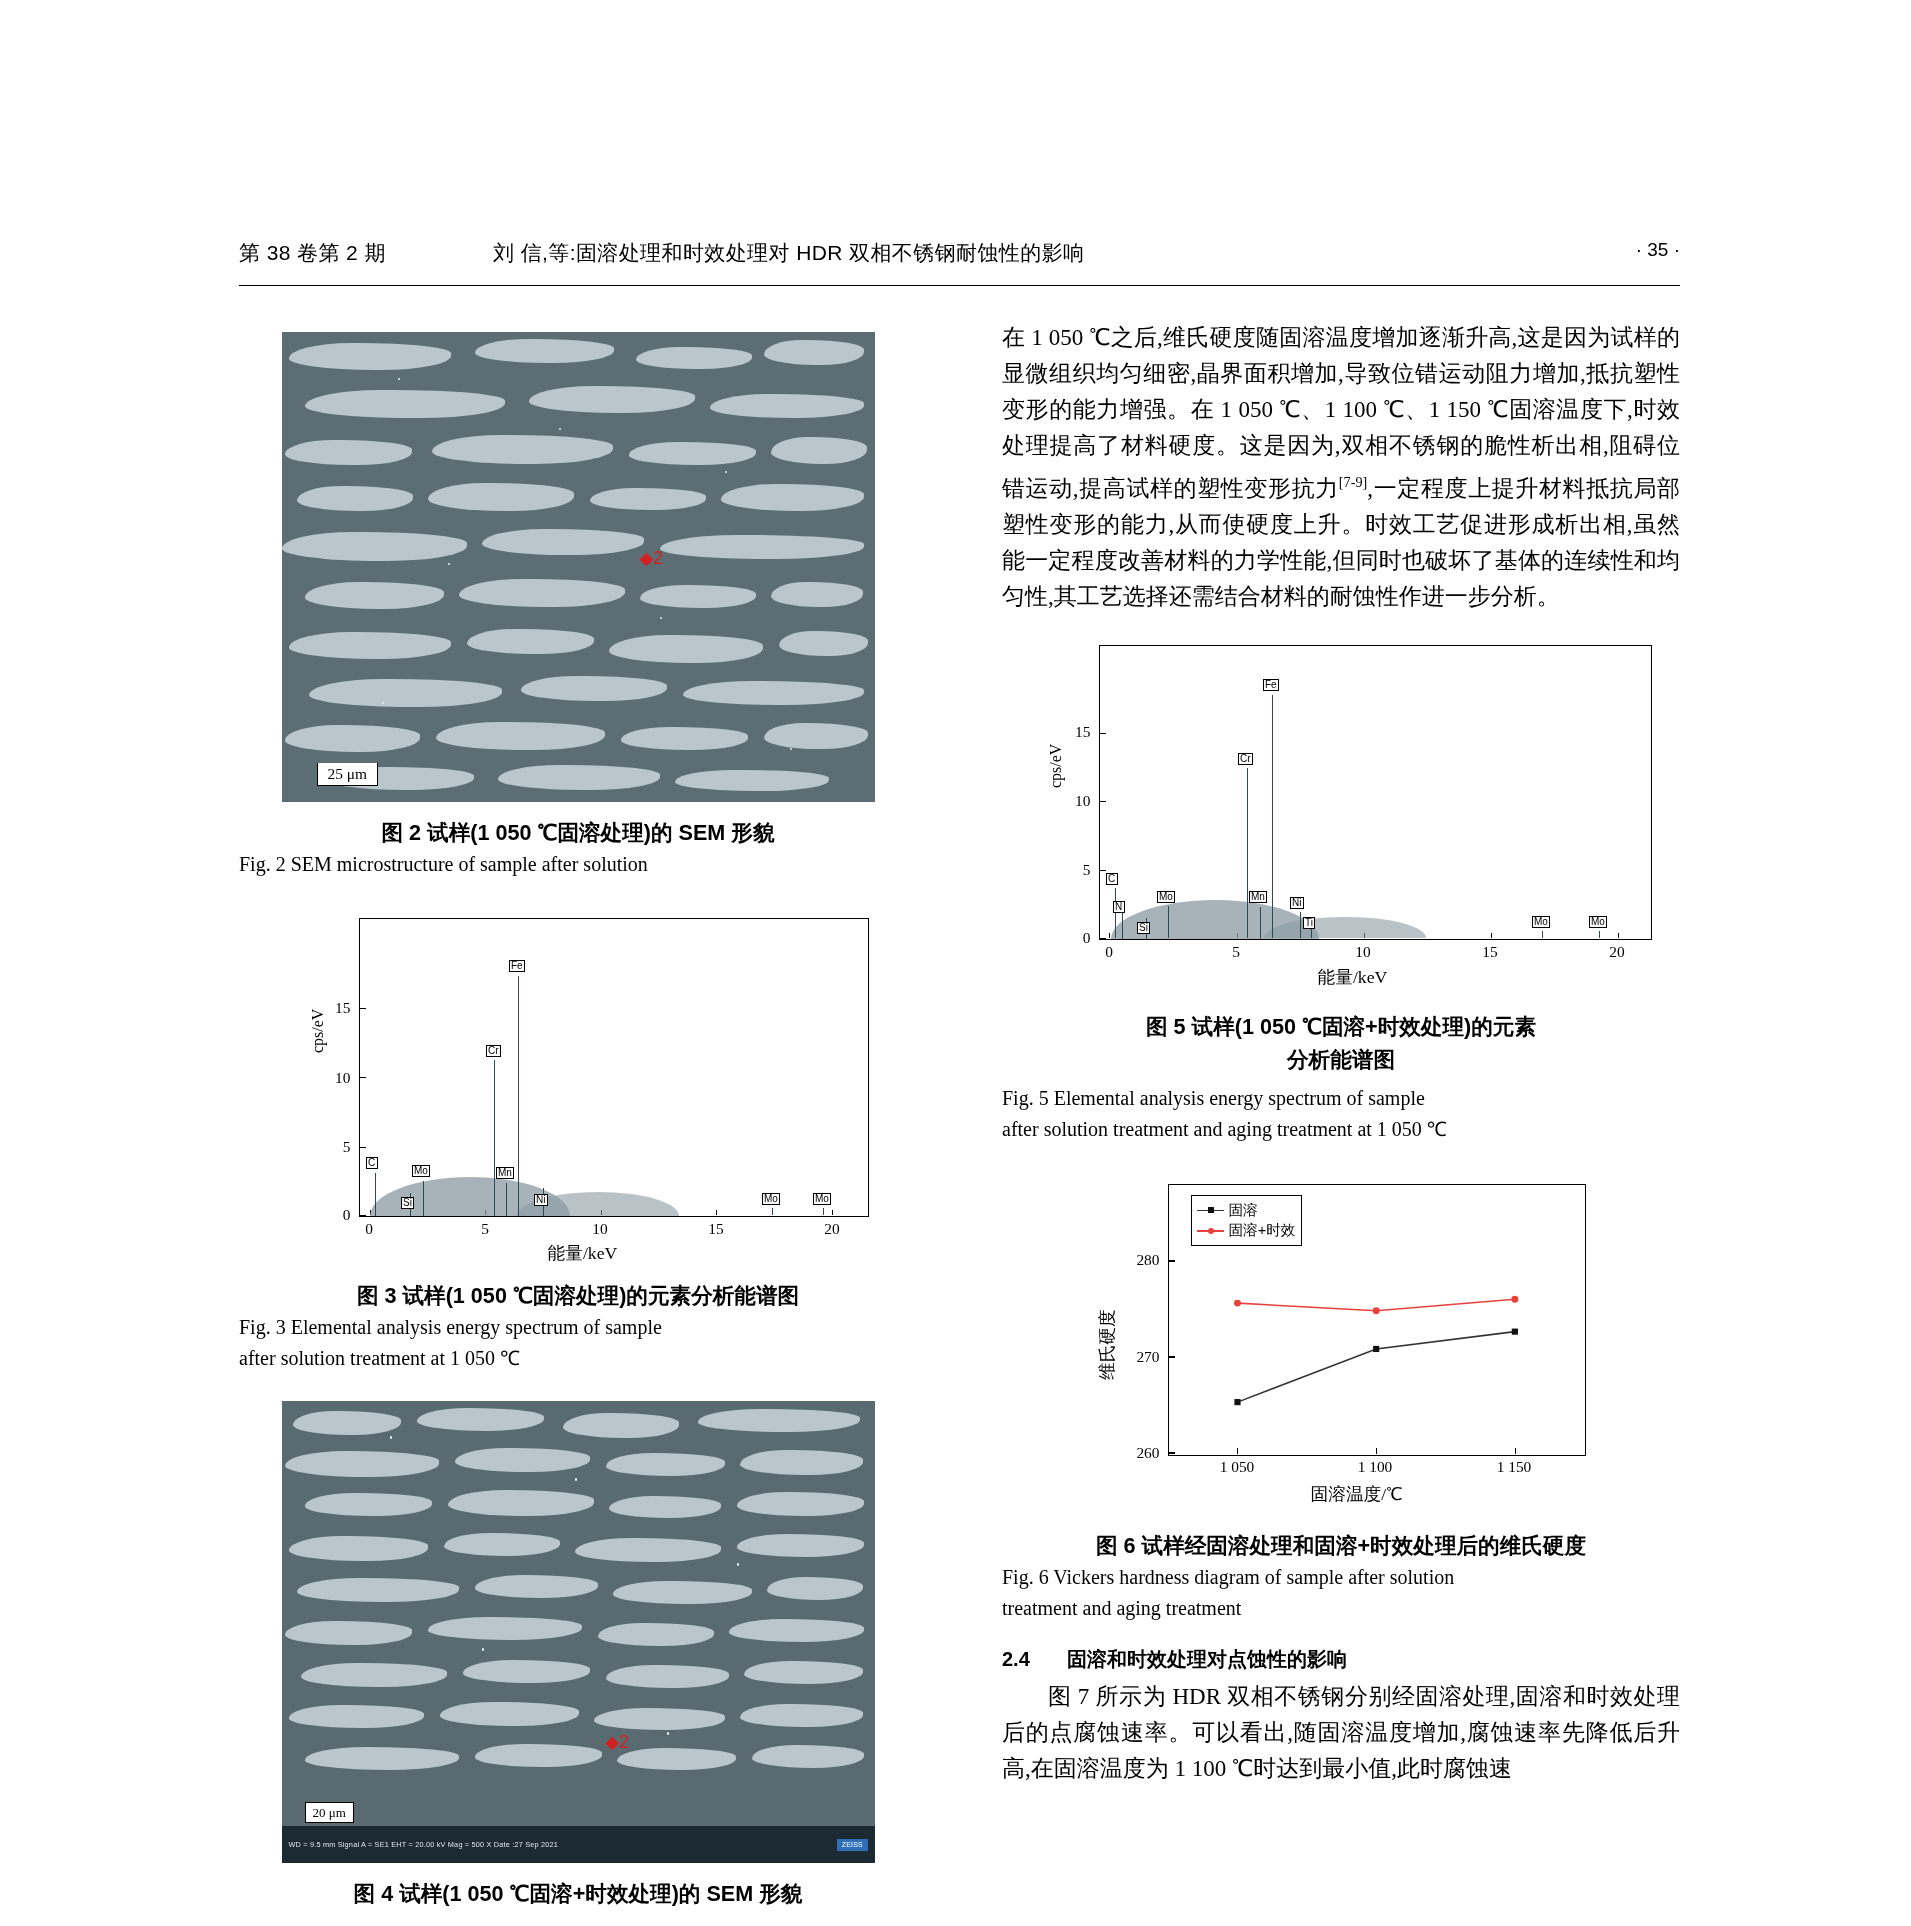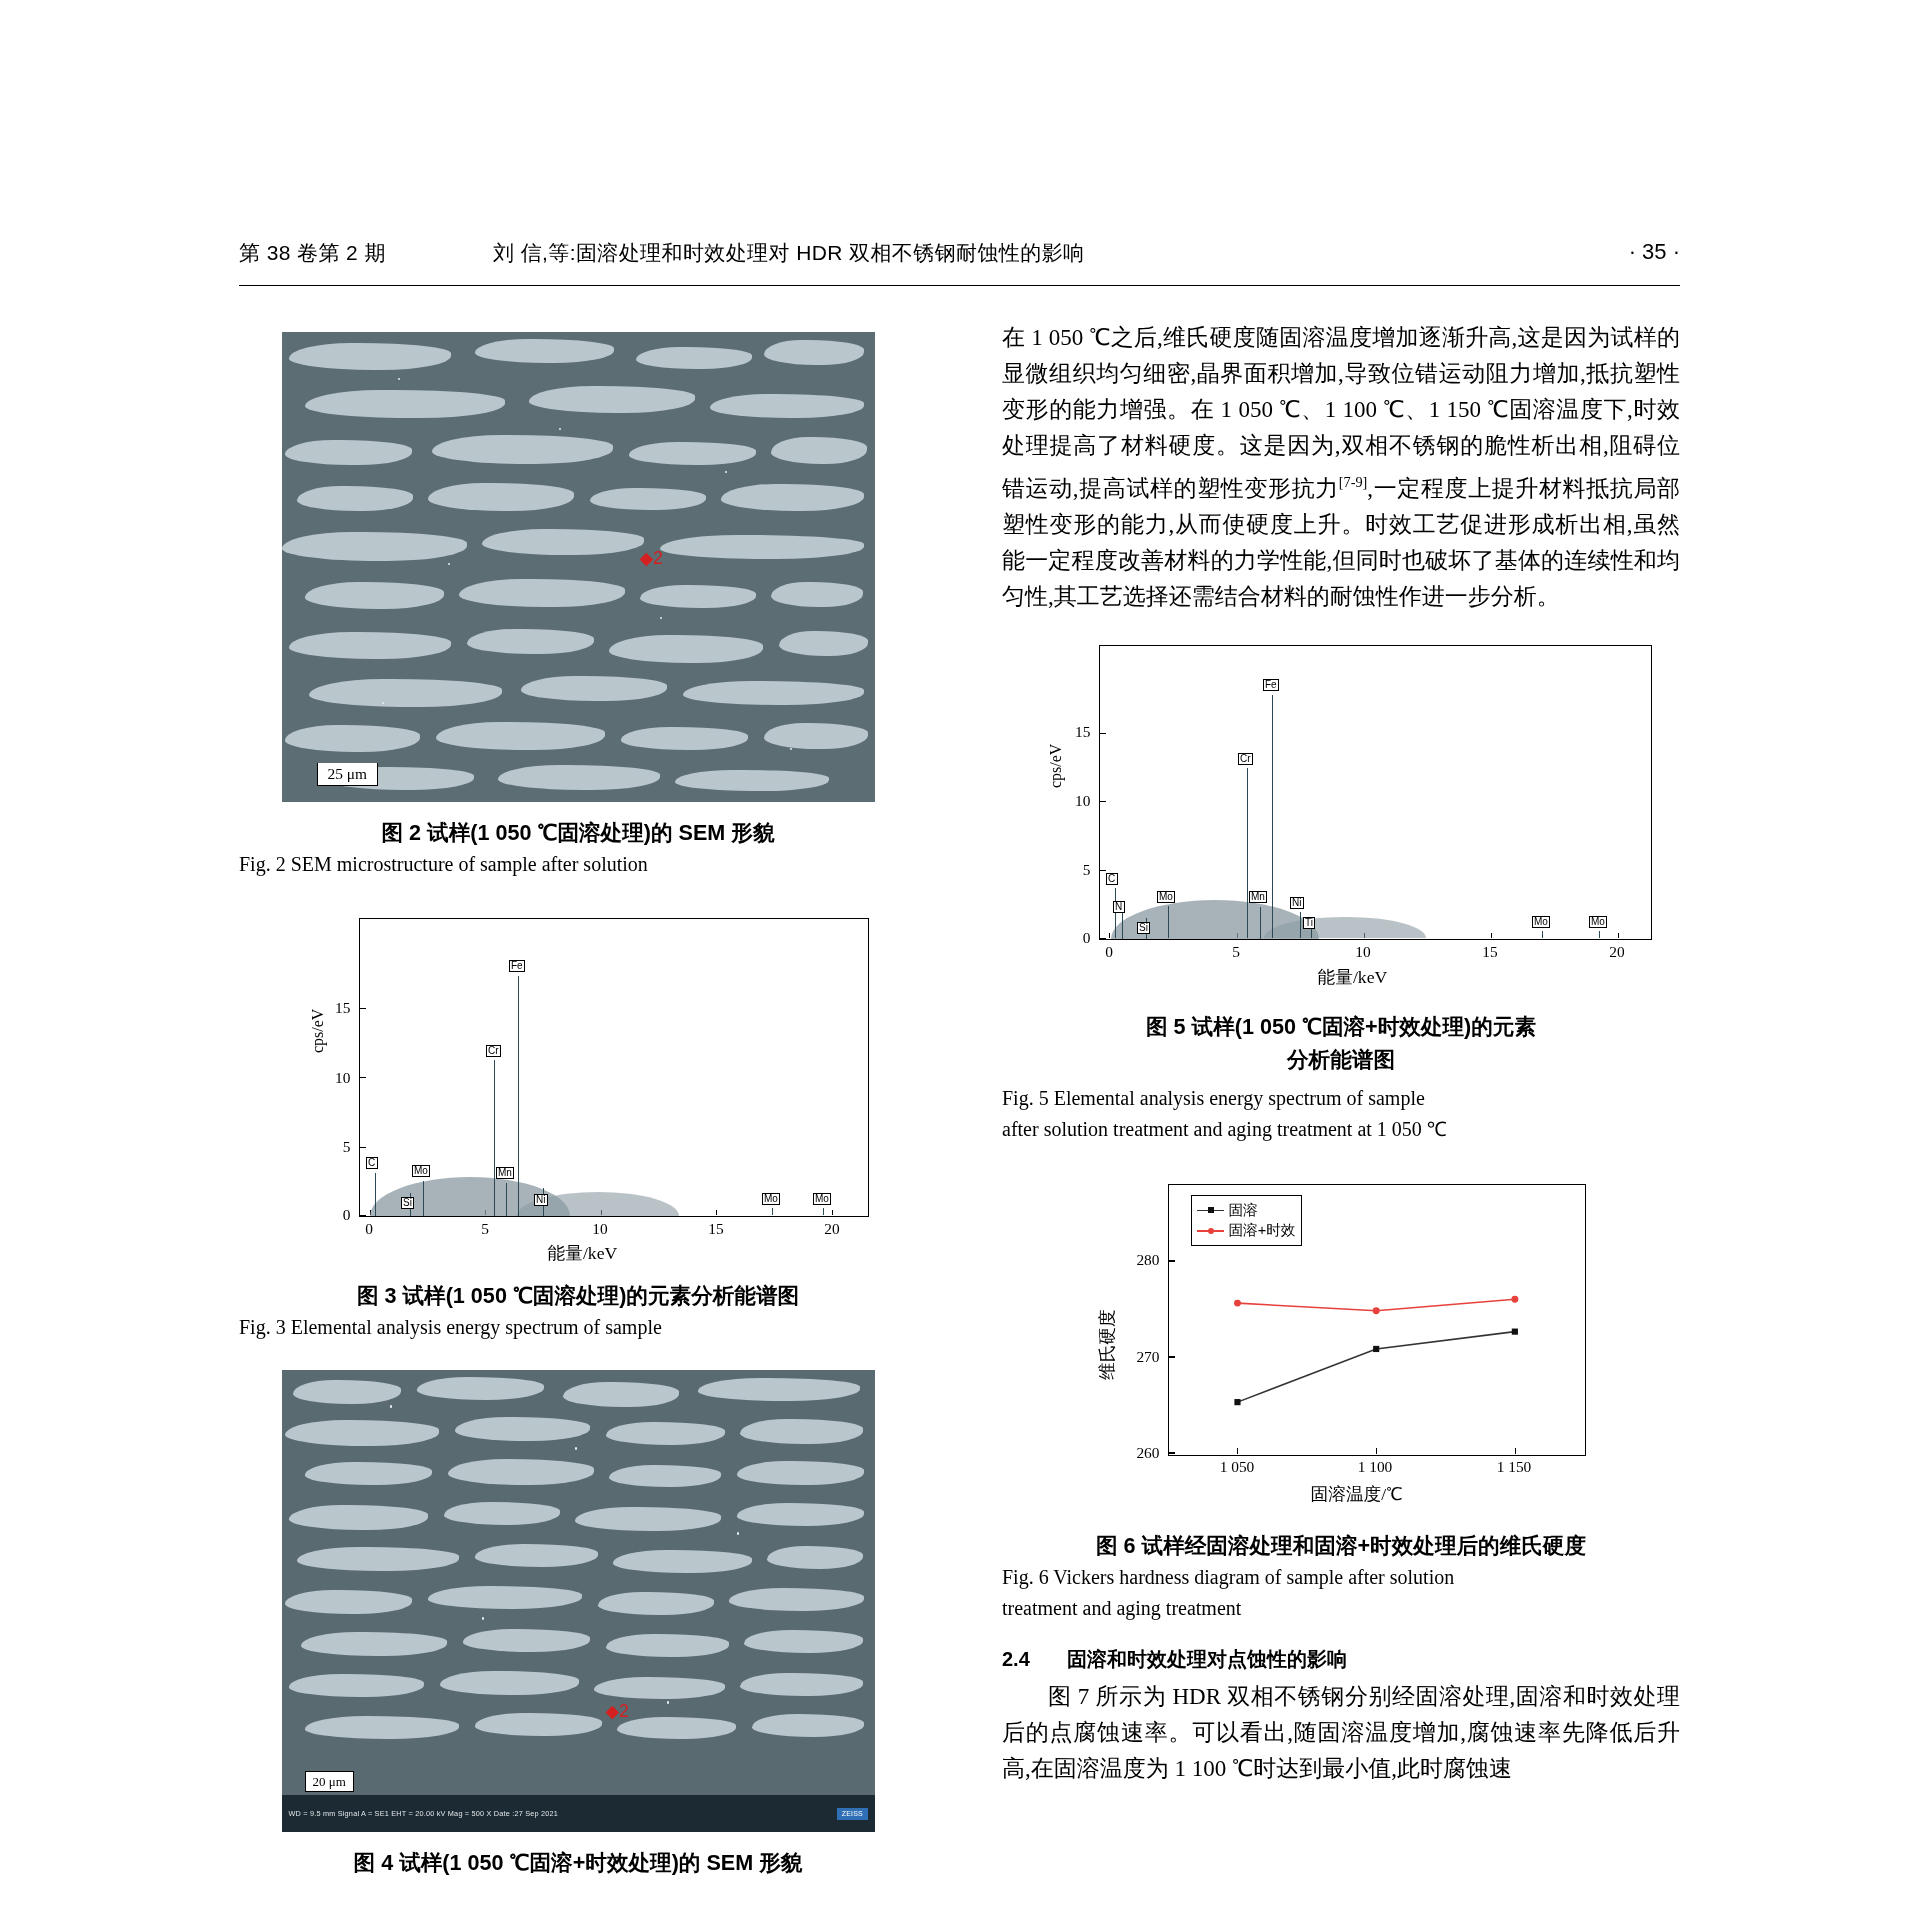--- a/index.html
+++ b/index.html
@@ -3,21 +3,21 @@
 <meta charset="utf-8">
 <style>
   html,body{margin:0;padding:0;background:#fff;}
   body{width:1911px;height:2703px;font-family:"Liberation Serif",serif;color:#000;}
   .page{position:relative;width:1911px;height:2703px;background:#fff;}
 
   
   .header{position:absolute;left:239px;top:239px;width:1441px;height:46px;}
   .header-left{position:absolute;left:0;top:0;font-family:"Liberation Sans",sans-serif;font-size:21px;letter-spacing:0.4px;}
   .header-center{position:absolute;left:254px;top:0;font-family:"Liberation Sans",sans-serif;font-size:21px;letter-spacing:0.4px;}
-  .header-right{position:absolute;right:0;top:0;font-family:"Liberation Sans",sans-serif;font-size:22px;}
+  .header-right{position:absolute;right:0;top:0;font-family:"Liberation Sans",sans-serif;font-size:19px;}
   .rule{position:absolute;left:239px;top:285px;width:1441px;height:1.2px;background:#000;}
 
   
   .col-left{position:absolute;left:239px;top:320px;width:678px;}
   .col-right{position:absolute;left:1002px;top:320px;width:678px;}
 
   .body-text{font-size:23px;line-height:36px;text-align:justify;font-family:"Liberation Serif",serif;letter-spacing:0px;}
   .indent{text-indent:46px;}
   .sec-head{font-family:"Liberation Sans",sans-serif;font-weight:bold;font-size:20px;line-height:39px;margin-top:8.5px;}
   .sec-head .num{display:inline-block;width:65px;}
@@ -169,20 +169,21 @@
         <div class="peaklbl" style="left:231px;top:53px;">Fe</div>
         <div class="peak" style="left:265px;top:281px;height:28px;"></div>
         <div class="peaklbl" style="left:256px;top:287px;">Ni</div>
         <div class="peak" style="left:494px;top:301px;height:7.7px;"></div>
         <div class="peaklbl" style="left:484px;top:286px;">Mo</div>
         <div class="peak" style="left:545px;top:301px;height:7.7px;"></div>
         <div class="peaklbl" style="left:535px;top:286px;">Mo</div>
       </div>
       <div class="cap-cn" style="margin-top:10.8px;">图 3    试样(1 050 ℃固溶处理)的元素分析能谱图</div>
       <div class="cap-en">Fig. 3    Elemental analysis energy spectrum of sample</div>
+      <div class="cap-en">after solution treatment at 1 050 ℃</div>
     </div>
 
     <div class="fig-block" style="margin-top:27px;">
       <div class="sem" style="width:593px;height:462px;background:#5a6a71;margin:0 auto;">
         <div class="grainlayer">
           <div class="grain" style="left:11.6px;top:10px;width:108px;height:24px;"></div>
           <div class="grain" style="left:135px;top:7px;width:127px;height:22.3px;"></div>
           <div class="grain" style="left:281px;top:11.6px;width:116px;height:25px;"></div>
           <div class="grain" style="left:416px;top:7.7px;width:162px;height:23px;"></div>
           <div class="grain" style="left:3.9px;top:50px;width:154px;height:25.4px;"></div>

